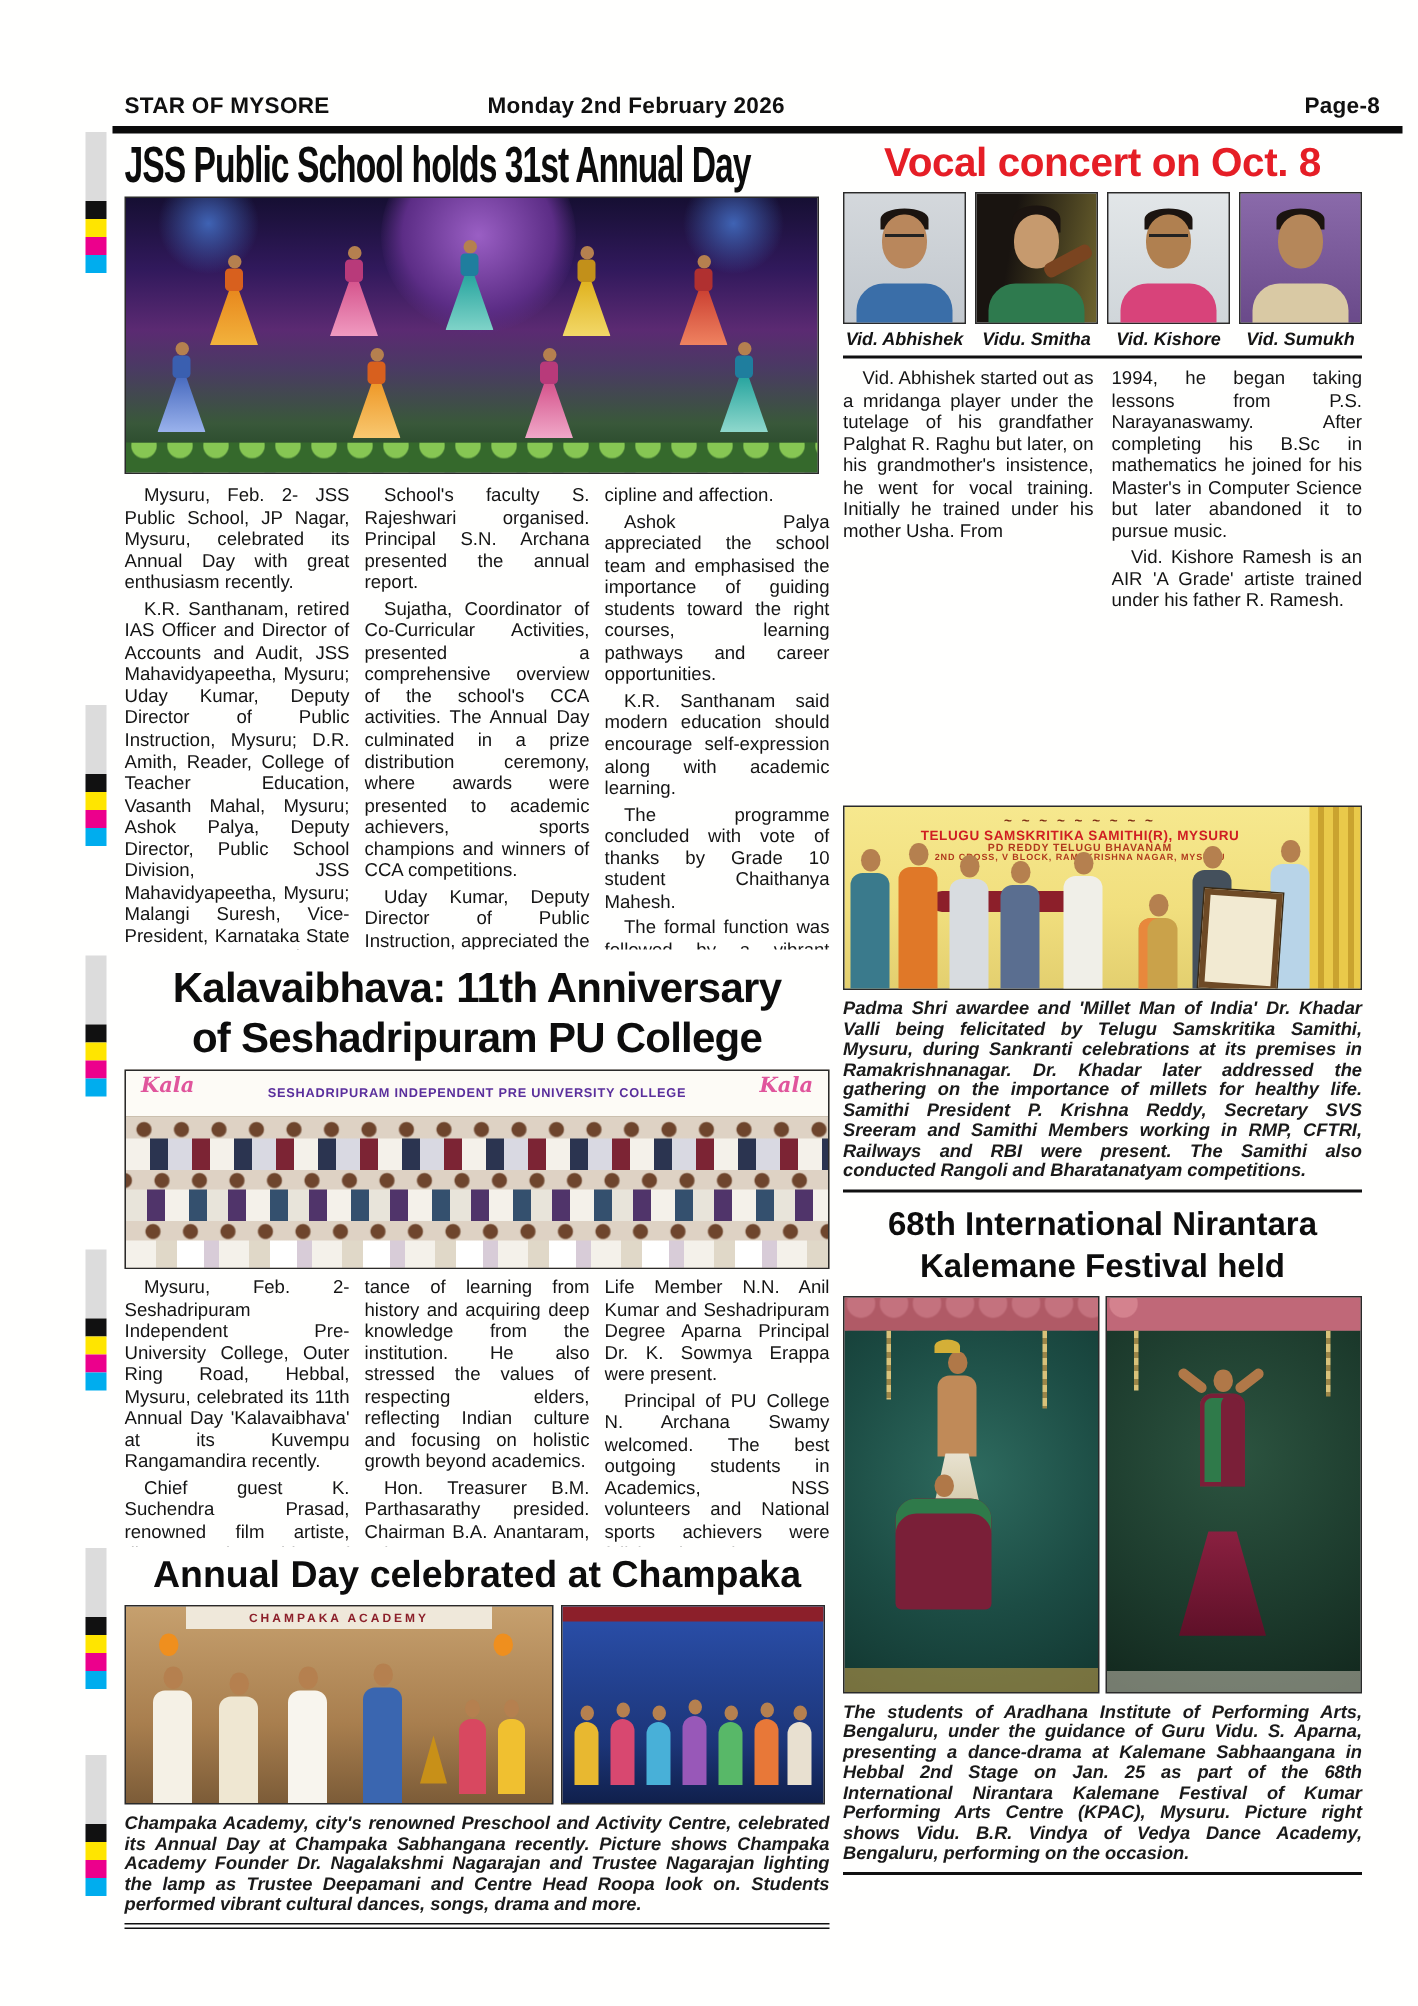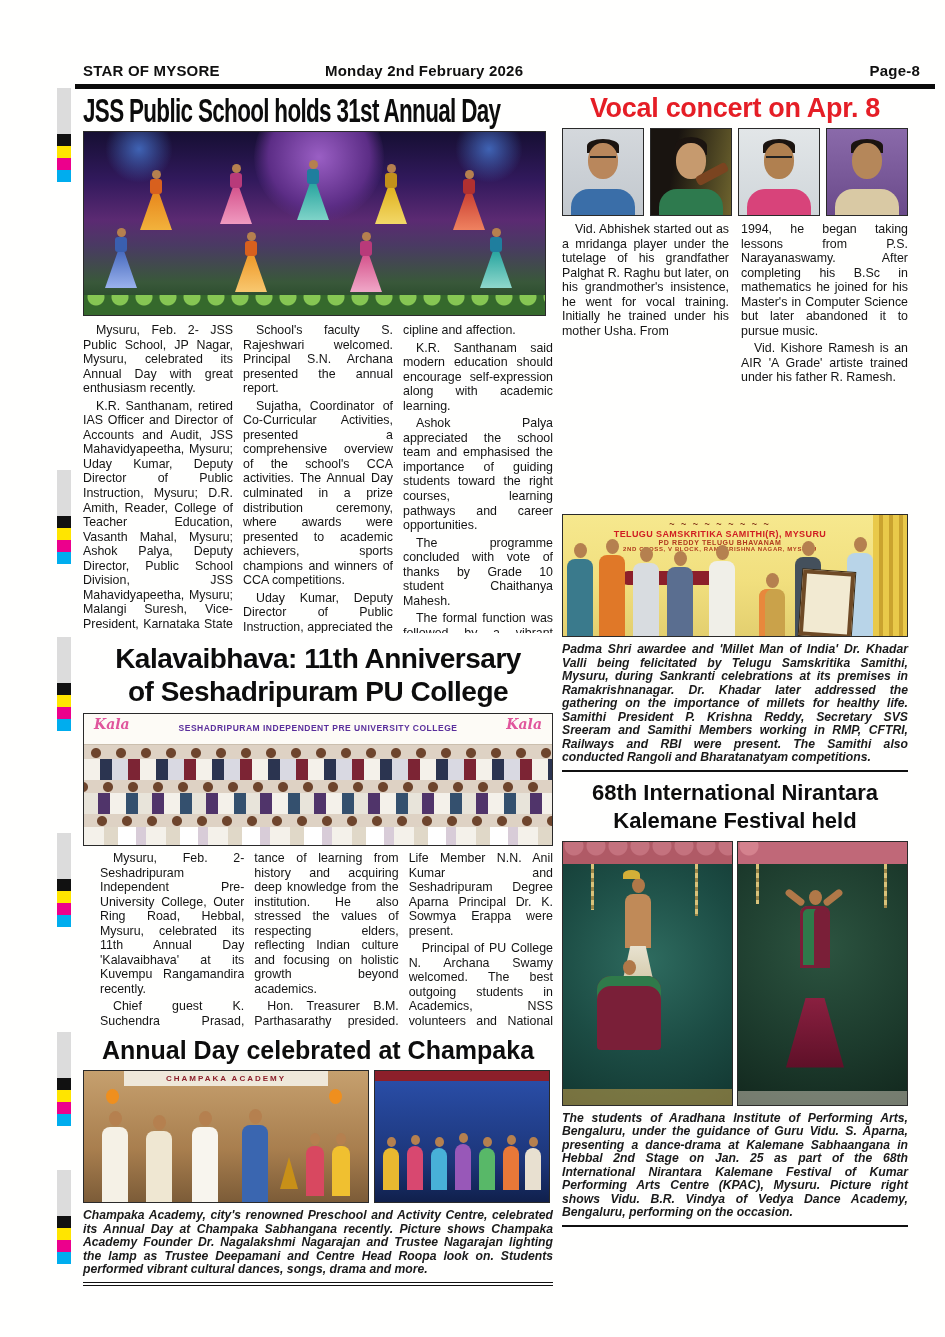--- a/index.html
+++ b/index.html
@@ -28,21 +28,21 @@
   .red-h{font-size:27px;line-height:32px;color:#e51e26;font-weight:bold;text-align:center;letter-spacing:-.3px;}
   .sam-h{font-size:20px;line-height:26px;margin-top:9px;letter-spacing:-.3px;}
   .nir-h{font-size:22px;line-height:28px;margin-top:7px;}
 
   
   .cols{display:flex;gap:10px;margin-top:7px;}
   .col{width:150px;font-size:12.4px;line-height:14.55px;text-align:justify;overflow:hidden;}
   .col p{margin:0 0 3px 0;text-indent:13px;}
   .col.cont p:first-child{text-indent:0;}
   .jss-cols .col{height:310px;}
-  .kala-cols{margin-top:5px;margin-left:17px;}
+  .kala-cols{margin-top:5px;}
   .kala-cols .col{height:180px;}
   .r-cols{display:flex;gap:12px;margin-top:6px;}
   .rcol{width:167px;font-size:12.4px;line-height:14.55px;text-align:justify;height:286px;overflow:hidden;}
   .rcol p{margin:0 0 3px 0;text-indent:13px;}
   .rcol.cont p:first-child{text-indent:0;}
 
   
   .photo-cap{font-weight:bold;font-style:italic;font-size:12.2px;line-height:13.5px;text-align:justify;
              border-bottom:2.5px solid #101010;padding-bottom:5px;margin-top:6px;color:#1a1a1a;}
   .port-caps{display:flex;gap:6px;margin-top:3px;border-bottom:2px solid #101010;padding-bottom:4px;}
@@ -219,28 +219,28 @@
         </div>
       <div class="garland-strip"></div>
     </div>
 
     <div class="cols jss-cols">
       <div class="col">
           <p>Mysuru, Feb. 2- JSS Public School, JP Nagar, Mysuru, celebrated its Annual Day with great enthusiasm recently.</p>
           <p>K.R. Santhanam, retired IAS Officer and Director of Accounts and Audit, JSS Mahavidyapeetha, Mysuru; Uday Kumar, Deputy Director of Public Instruction, Mysuru; D.R. Amith, Reader, College of Teacher Education, Vasanth Mahal, Mysuru; Ashok Palya, Deputy Director, Public School Division, JSS Mahavidyapeetha, Mysuru; Malangi Suresh, Vice-President, Karnataka State Government Employees Division, Bengaluru and K. Suresh, Assistant Deputy Coordinator, DDPI Office, Mysuru, were present.</p>
         </div>
       <div class="col">
-          <p>School's faculty S. Rajeshwari welcomed. Principal S.N. Archana presented the annual report.</p>
+          <p>School's faculty S. Rajeshwari organised. Principal S.N. Archana presented the annual report.</p>
           <p>Sujatha, Coordinator of Co-Curricular Activities, presented a comprehensive overview of the school's CCA activities. The Annual Day culminated in a prize distribution ceremony, where awards were presented to academic achievers, sports champions and winners of CCA competitions.</p>
           <p>Uday Kumar, Deputy Director of Public Instruction, appreciated the school for its consistent milestones and opportunities.</p>
         </div>
       <div class="col cont">
           <p>cipline and affection.</p>
+          <p>Ashok Palya appreciated the school team and emphasised the importance of guiding students toward the right courses, learning pathways and career opportunities.</p>
           <p>K.R. Santhanam said modern education should encourage self-expression along with academic learning.</p>
-          <p>Ashok Palya appreciated the school team and emphasised the importance of guiding students toward the right courses, learning pathways and career opportunities.</p>
           <p>The programme concluded with vote of thanks by Grade 10 student Chaithanya Mahesh.</p>
           <p>The formal function was followed by a vibrant cultural programme, with impressive performances by students from LKG to Grade 10, showcasing their talents and creativity, making the event a memorable one.</p>
         </div>
     </div>
 
     <div class="big-center kala-h">
       <div>Kalavaibhava: 11th Anniversary</div>
       <div>of Seshadripuram PU College</div>
     </div>
 
@@ -343,21 +343,21 @@
             <div class="per-body" style="background:#e8e0d0;width:16px;height:42px"></div>
           </div>
       </div>
     </div>
 
     <div class="photo-cap" style="border-bottom:4px double #101010">Champaka Academy, city's renowned Preschool and Activity Centre, celebrated its Annual Day at Champaka Sabhangana recently. Picture shows Champaka Academy Founder Dr. Nagalakshmi Nagarajan and Trustee Nagarajan lighting the lamp as Trustee Deepamani and Centre Head Roopa look on. Students performed vibrant cultural dances, songs, drama and more.</div>
   </div>
 
   <div id="right-block">
 
-    <div class="red-h">Vocal concert on Apr. 8</div>
+    <div class="red-h">Vocal concert on Oct. 8</div>
 
     <div class="portraits">
       <div class="port" style="background:linear-gradient(#d4d8dc,#c2c8ce)">
         <div class="p-hairband"></div>
           <div class="p-head" style="background:#b9875c"></div>
           <div class="glasses"></div>
           <div class="p-shoulders" style="background:#3a6ea8"></div>
       </div>
       <div class="port" style="background:linear-gradient(100deg,#191410 30%,#6e642e 100%)">
         <div class="p-hairband" style="height:18px;top:8px"></div>
@@ -371,20 +371,26 @@
           <div class="glasses"></div>
           <div class="p-shoulders" style="background:#d8437a"></div>
       </div>
       <div class="port" style="background:linear-gradient(#8a6aaa,#6a4a8a)">
         <div class="p-hairband"></div>
           <div class="p-head" style="background:#b5875a"></div>
           <div class="p-shoulders" style="background:#d9c9a4"></div>
       </div>
     </div>
 
+    <div class="port-caps">
+      <div>Vid. Abhishek</div>
+      <div>Vidu. Smitha</div>
+      <div>Vid. Kishore</div>
+      <div>Vid. Sumukh</div>
+    </div>
 
     <div class="r-cols">
       <div class="rcol">
           <p>Vid. Abhishek started out as a mridanga player under the tutelage of his grandfather Palghat R. Raghu but later, on his grandmother's insistence, he went for vocal training. Initially he trained under his mother Usha. From</p>
         </div>
       <div class="rcol cont">
           <p>1994, he began taking lessons from P.S. Narayanaswamy. After completing his B.Sc in mathematics he joined for his Master's in Computer Science but later abandoned it to pursue music.</p>
           <p>Vid. Kishore Ramesh is an AIR 'A Grade' artiste trained under his father R. Ramesh.</p>
         </div>
     </div>

